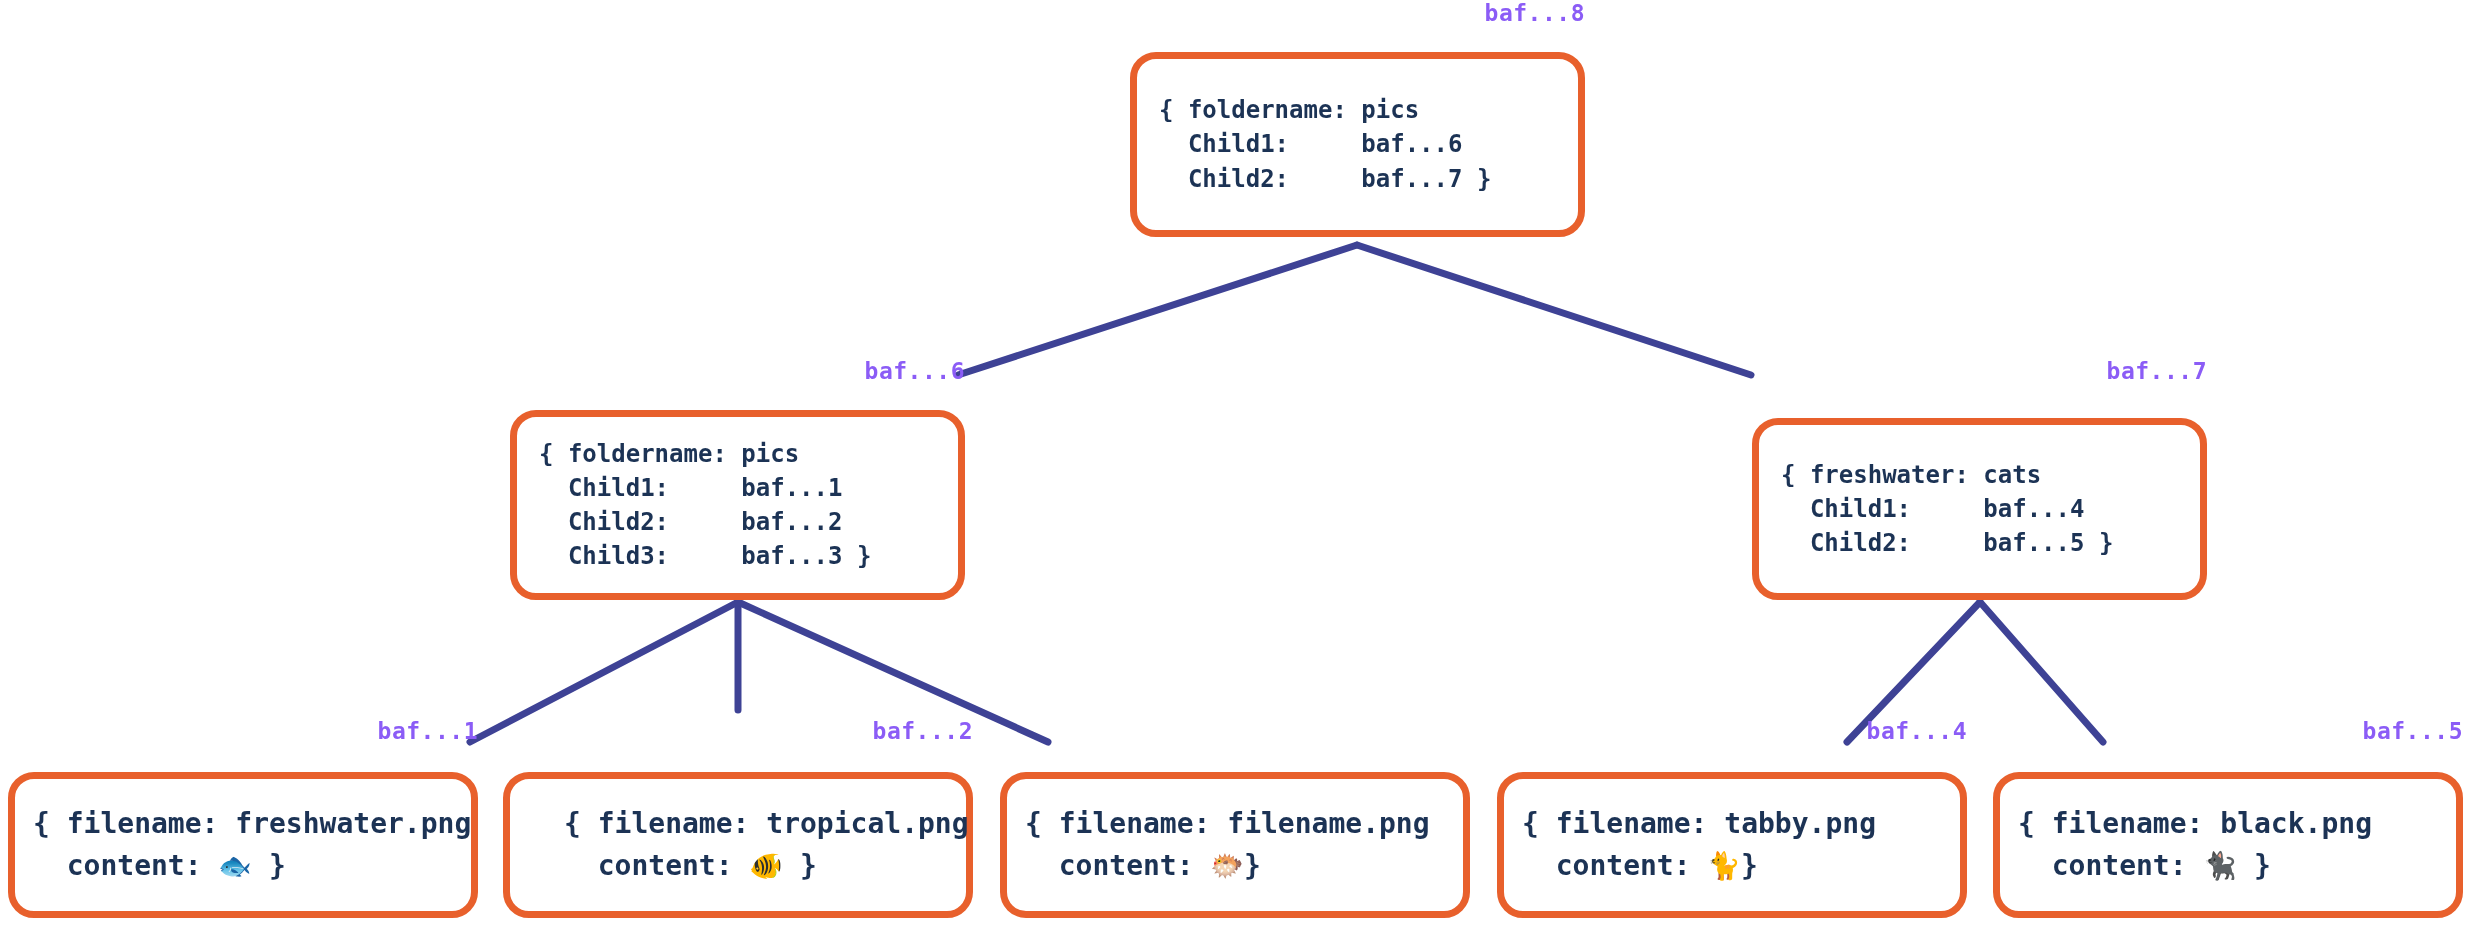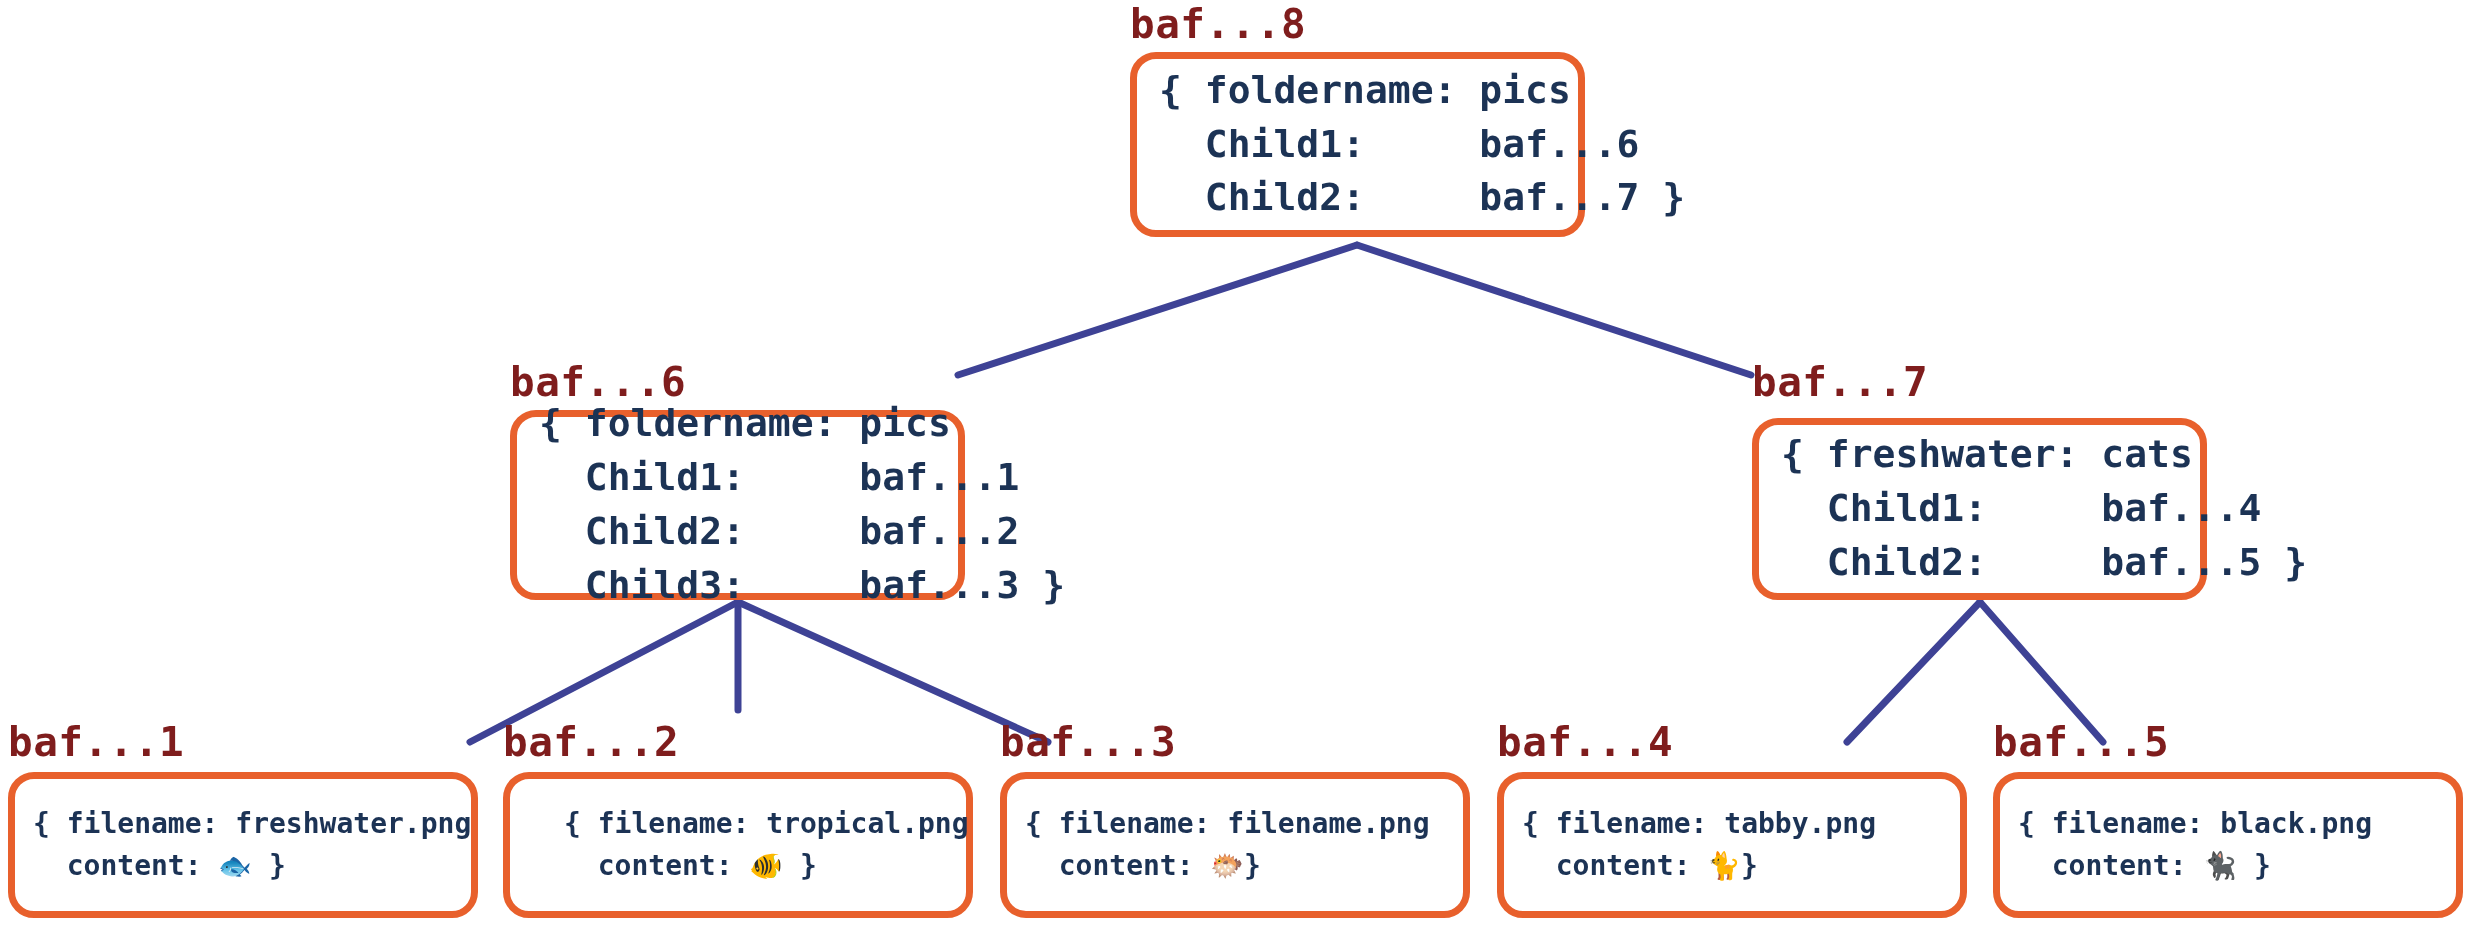--- a/index.html
+++ b/index.html
@@ -24,42 +24,42 @@
     pointer-events: none;
   }
   .node {
     position: absolute;
     box-sizing: border-box;
   }
   .node-label {
     position: absolute;
     left: 0;
     width: 100%;
-    text-align: left;
-    color: #7f1d1d;
+    text-align: right;
+    color: #8b5cf6;
     font-family: "DejaVu Sans Mono", "Liberation Mono", monospace;
-    font-size: 41px;
+    font-size: 23px;
     font-weight: 700;
     letter-spacing: 0.5px;
     white-space: pre;
   }
   .node-box {
     position: absolute;
     box-sizing: border-box;
     background: #ffffff;
     border: 7px solid #e8602c;
     border-radius: 26px;
     display: flex;
     align-items: center;
     justify-content: flex-start;
   }
   .node-text {
     color: #1c3355;
     font-family: "DejaVu Sans Mono", "Liberation Mono", monospace;
-    font-size: 38px;
+    font-size: 24px;
     font-weight: 700;
     line-height: 1.42;
     white-space: pre;
     margin: 0;
     padding: 0 0 0 22px;
   }
   .leaf .node-text {
     font-size: 28px;
     line-height: 1.5;
     padding-left: 18px;
@@ -124,21 +124,20 @@
 
   <div class="node leaf" style="left:503px; top:718px; width:470px; height:219px;">
     <div class="node-label" style="top:0px;">baf...2</div>
     <div class="node-box" style="left:0px; top:54px; width:470px; height:146px;padding-left:36px;">
       <div class="node-text"><span>{ filename: tropical.png</span>
 <span>  content: </span><span class="emoji">🐠</span><span> }</span></div>
     </div>
   </div>
 
   <div class="node leaf" style="left:1000px; top:718px; width:470px; height:219px;">
-    <div class="node-label" style="top:0px;">baf...3</div>
     <div class="node-box" style="left:0px; top:54px; width:470px; height:146px;">
       <div class="node-text"><span>{ filename: filename.png</span>
 <span>  content: </span><span class="emoji">🐡</span><span>}</span></div>
     </div>
   </div>
 
   <div class="node leaf" style="left:1497px; top:718px; width:470px; height:219px;">
     <div class="node-label" style="top:0px;">baf...4</div>
     <div class="node-box" style="left:0px; top:54px; width:470px; height:146px;">
       <div class="node-text"><span>{ filename: tabby.png</span>

